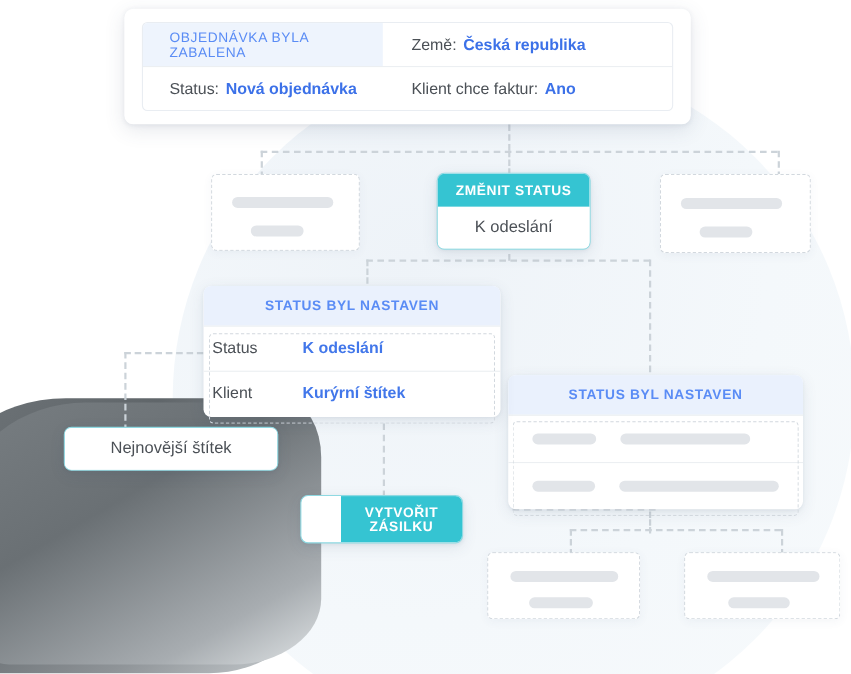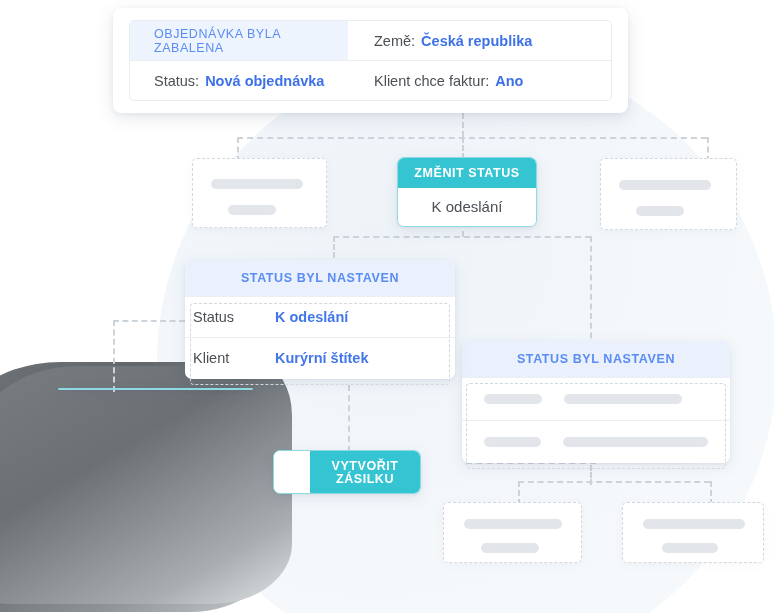--- a/index.html
+++ b/index.html
@@ -293,20 +293,21 @@
       <span class="v">K odeslání</span>
     </div>
     <div class="row">
       <span class="k">Klient</span>
       <span class="v">Kurýrní štítek</span>
     </div>
   </div>
   <div class="dashed-frame" style="left:190px; top:303px; width:260px; height:82px;"></div>
 
   <div class="card teal" style="left:58px; top:388px; width:195px;">
+    <div class="card-body">Nejnovější štítek</div>
   </div>
 
   <div class="card teal" style="left:273px; top:450px; width:148px;padding-left:36px;">
     <div class="card-head">VYTVOŘIT ZÁSILKU</div>
   </div>
 
   <div class="top-card">
     <div class="top-card-inner">
       <div class="top-row first">
         <div class="cell left">

